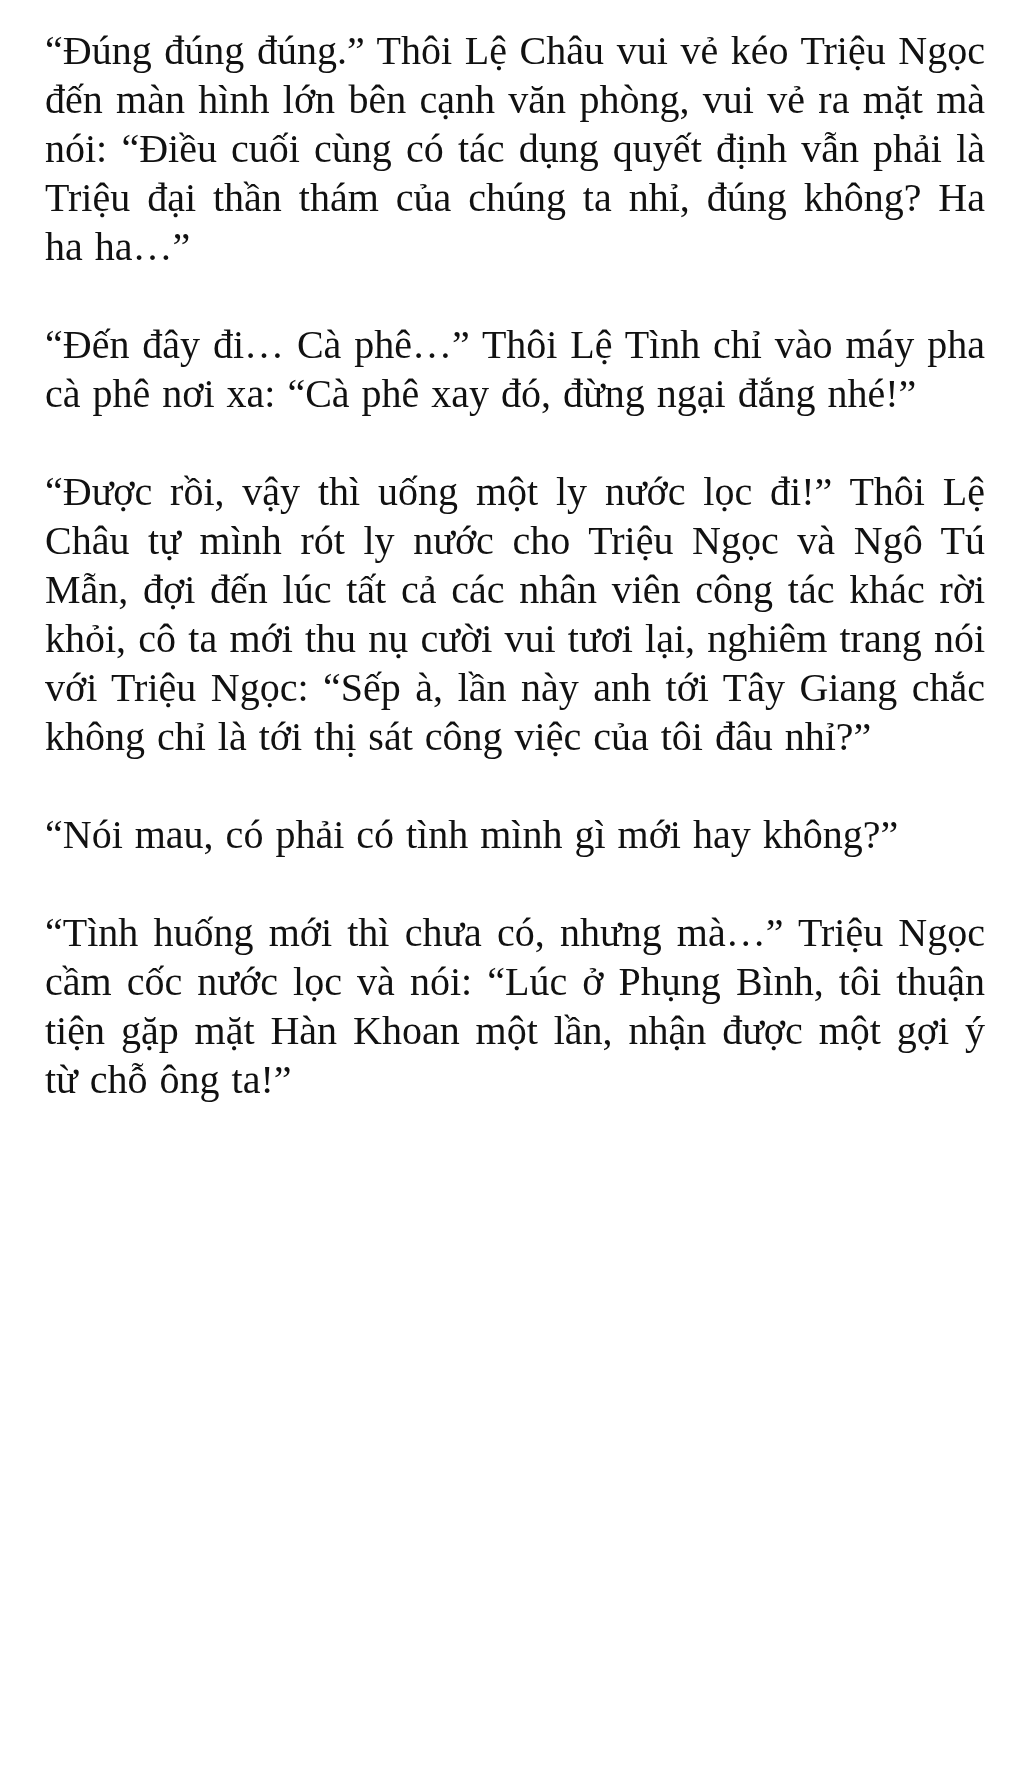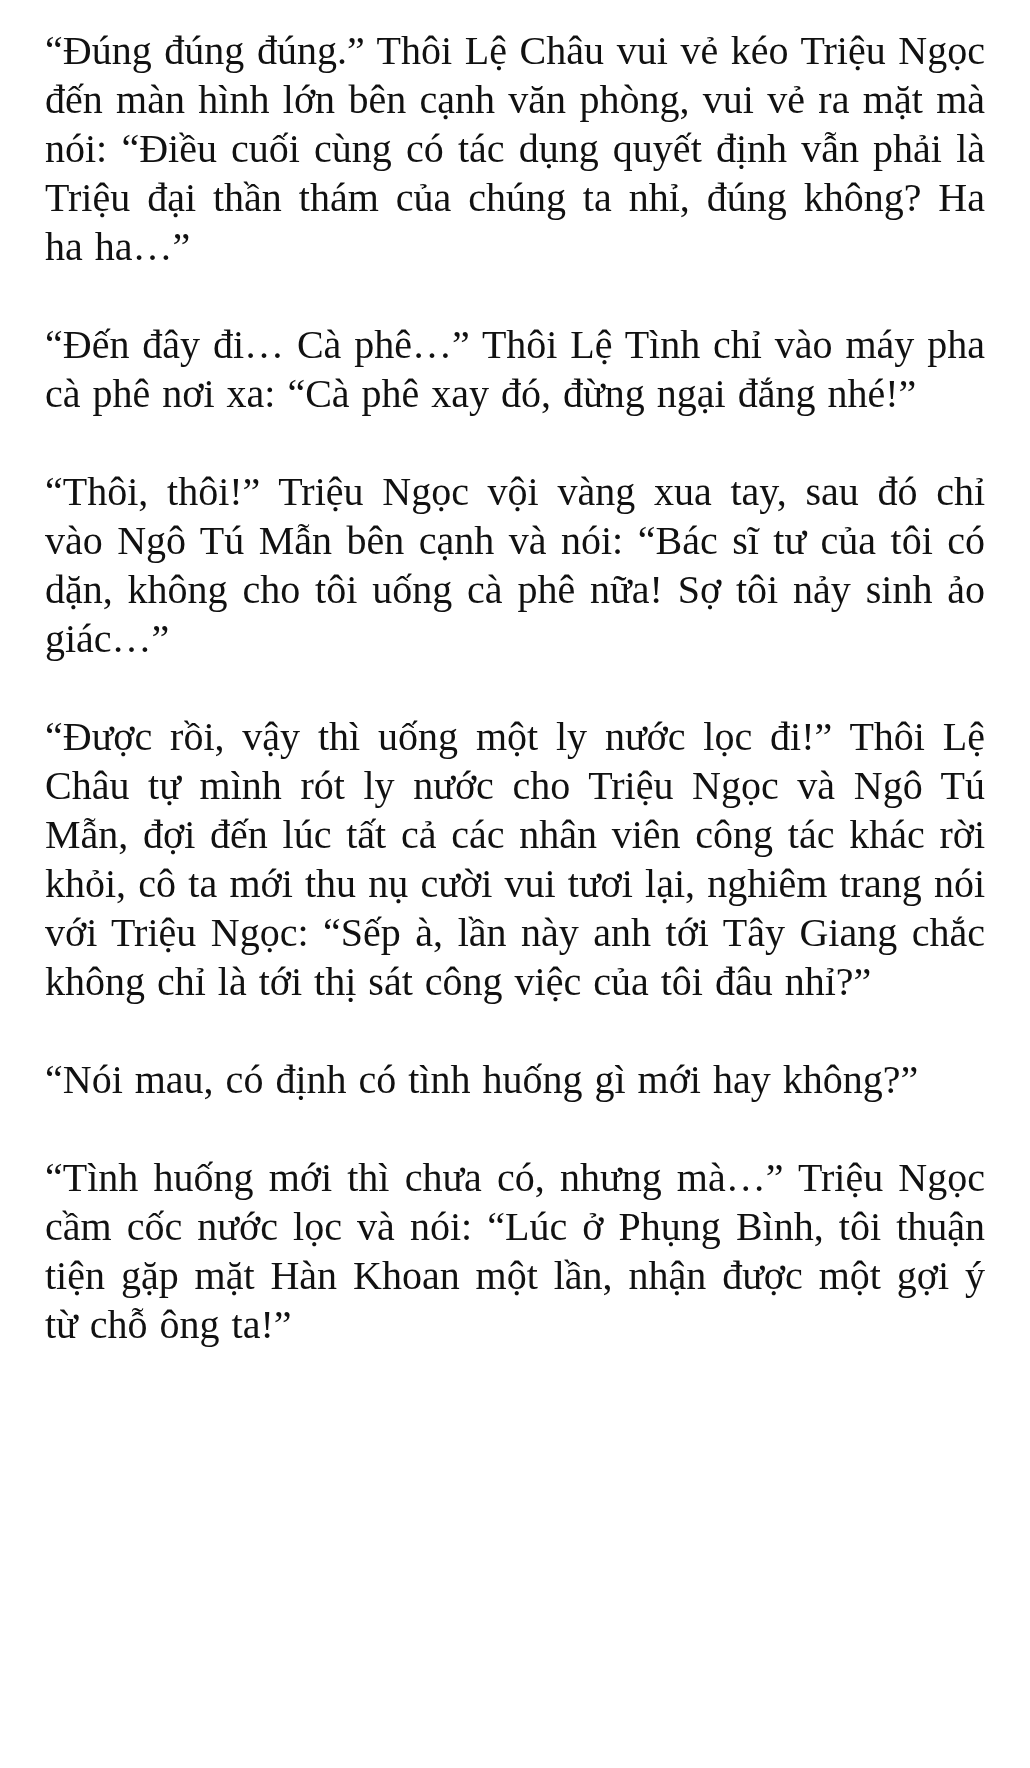--- a/index.html
+++ b/index.html
@@ -33,17 +33,16 @@
   .para:last-child {
     margin-bottom: 8px;
   }
 </style>
 </head>
 <body>
 
 <main class="reader-page">
   <p class="para">“Đúng đúng đúng.” Thôi Lệ Châu vui vẻ kéo Triệu Ngọc đến màn hình lớn bên cạnh văn phòng, vui vẻ ra mặt mà nói: “Điều cuối cùng có tác dụng quyết định vẫn phải là Triệu đại thần thám của chúng ta nhỉ, đúng không? Ha ha ha…”</p>
   <p class="para">“Đến đây đi… Cà phê…” Thôi Lệ Tình chỉ vào máy pha cà phê nơi xa: “Cà phê xay đó, đừng ngại đắng nhé!”</p>
-  <p class="para">“Thôi, thôi!” Triệu Ngọc vội vàng xua tay, sau đó chỉ vào Ngô Tú Mẫn bên cạnh và nói: “Bác sĩ tư của tôi có dặn, không cho tôi uống cà phê nữa! Sợ tôi nảy sinh ảo giác…”</p>
   <p class="para">“Được rồi, vậy thì uống một ly nước lọc đi!” Thôi Lệ Châu tự mình rót ly nước cho Triệu Ngọc và Ngô Tú Mẫn, đợi đến lúc tất cả các nhân viên công tác khác rời khỏi, cô ta mới thu nụ cười vui tươi lại, nghiêm trang nói với Triệu Ngọc: “Sếp à, lần này anh tới Tây Giang chắc không chỉ là tới thị sát công việc của tôi đâu nhỉ?”</p>
-  <p class="para">“Nói mau, có định có tình huống gì mới hay không?”</p>
+  <p class="para">“Nói mau, có phải có tình mình gì mới hay không?”</p>
   <p class="para">“Tình huống mới thì chưa có, nhưng mà…” Triệu Ngọc cầm cốc nước lọc và nói: “Lúc ở Phụng Bình, tôi thuận tiện gặp mặt Hàn Khoan một lần, nhận được một gợi ý từ chỗ ông ta!”</p>
 </main>
 
 </body></html>

